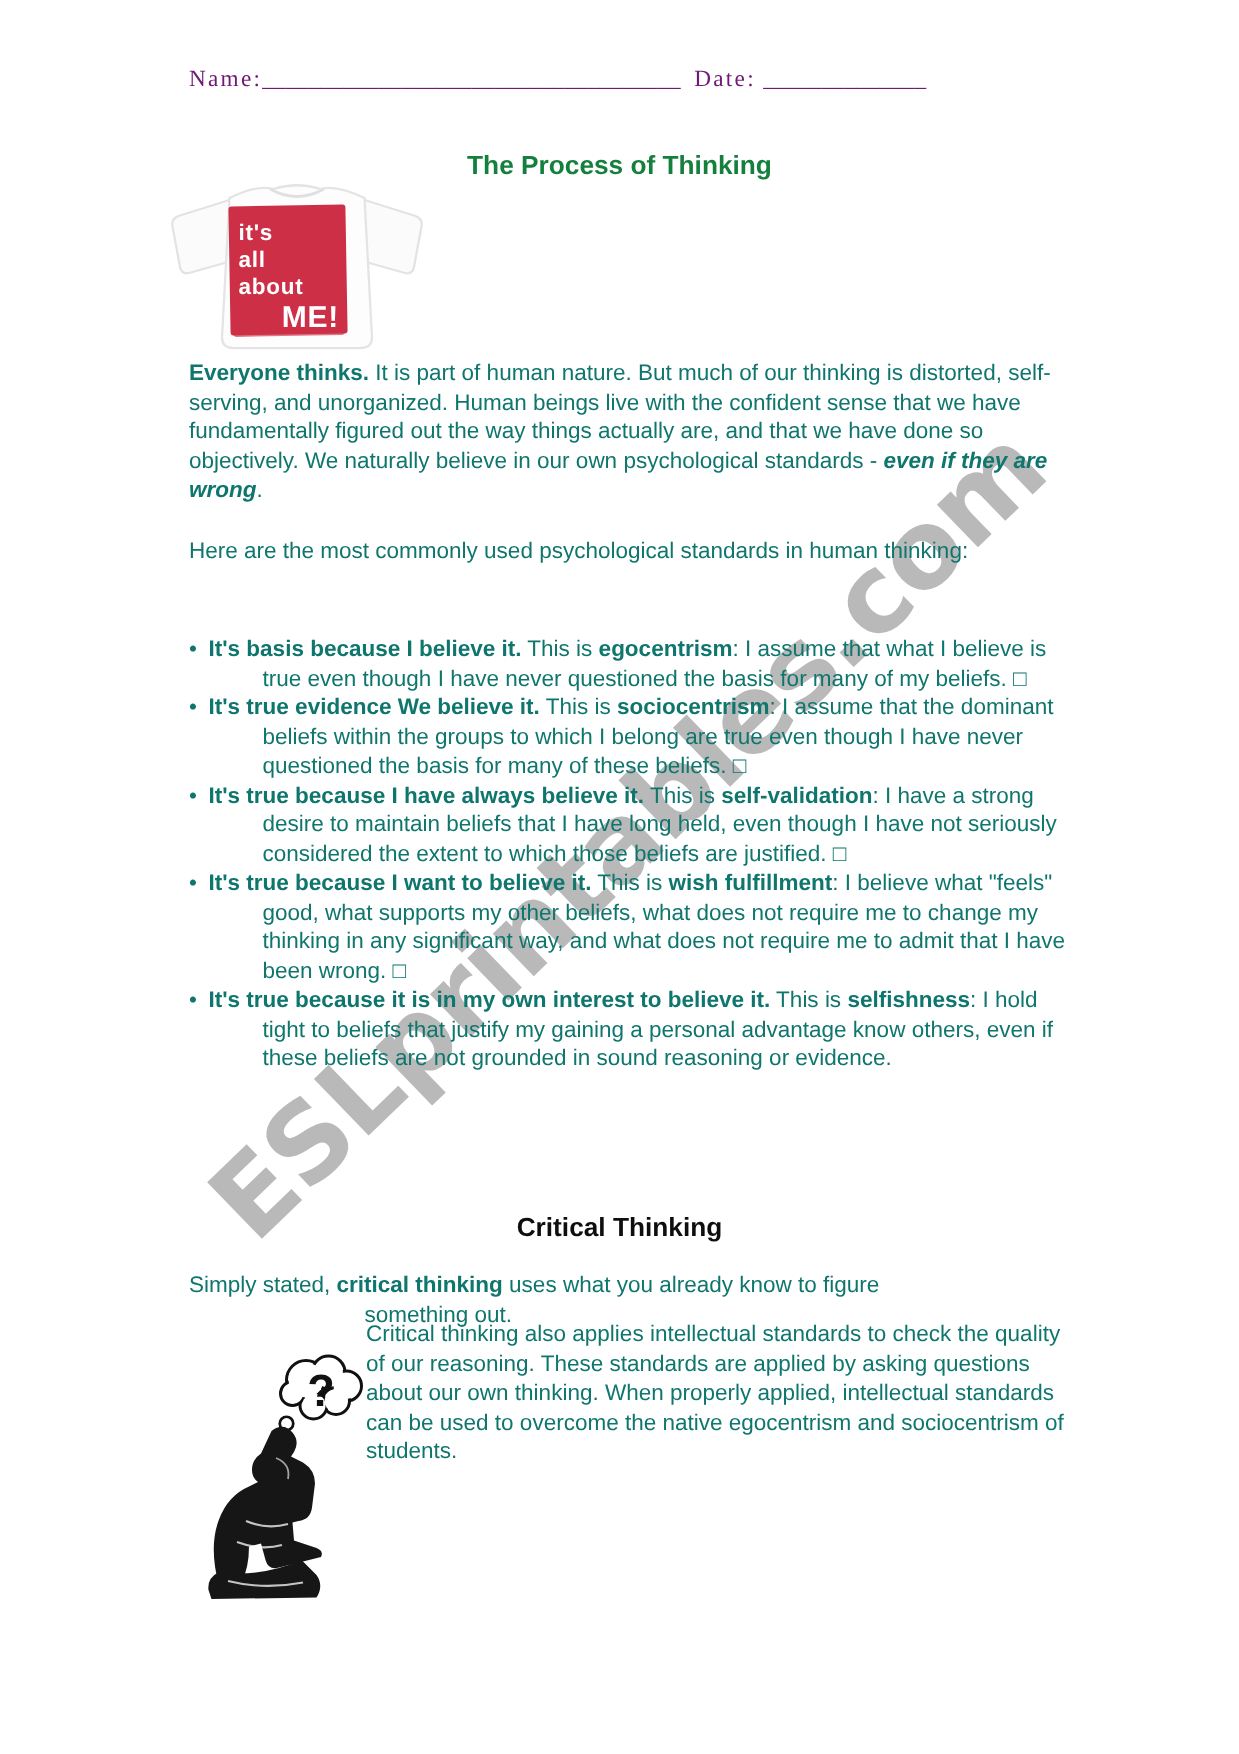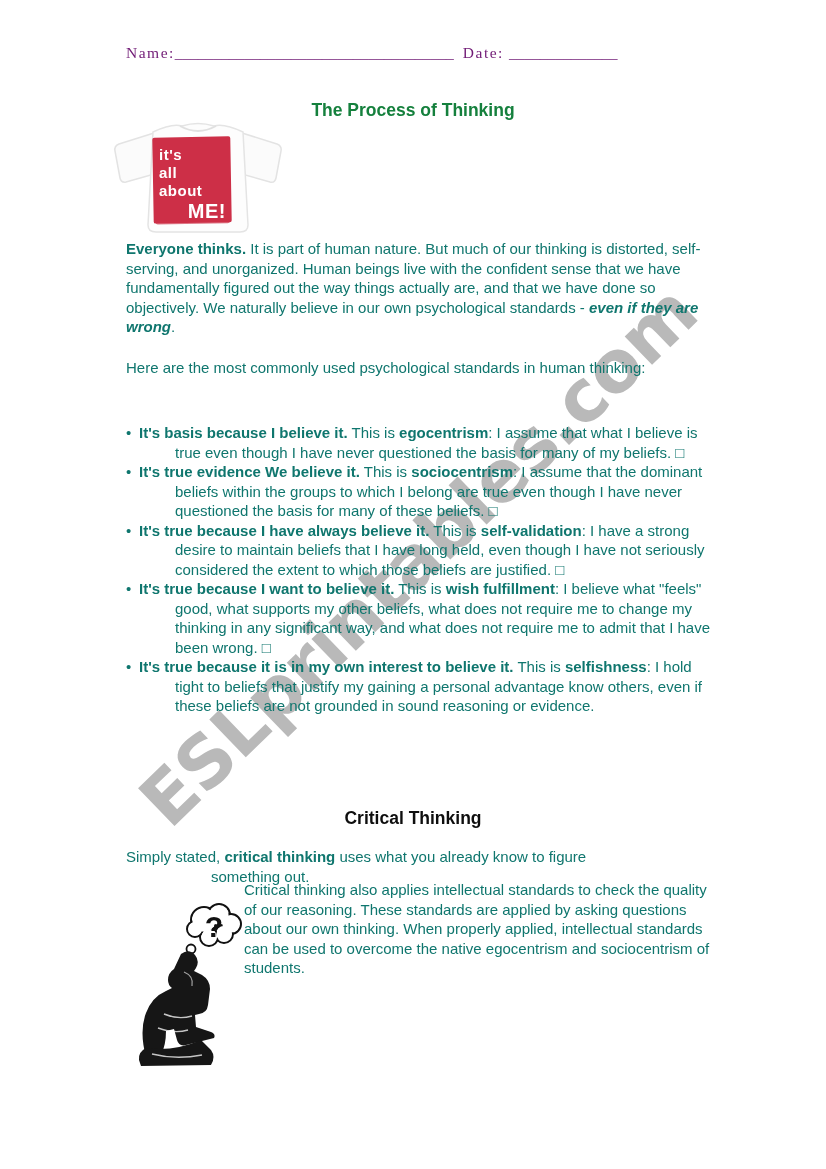--- a/index.html
+++ b/index.html
@@ -40,21 +40,21 @@
   .body-text{font-size:15px;line-height:19.5px;color:#0f766e;}
   .p1{position:absolute;left:126px;top:239px;width:578px;}
   .p2{position:absolute;left:126px;top:358px;width:578px;}
   .blist{
     position:absolute;left:126px;top:423px;width:592px;
     margin:0;padding:0;list-style:none;
   }
   .blist li{padding-left:49px;text-indent:-49px;}
   .blt{display:inline-block;width:13px;text-indent:0;}
   .simply{position:absolute;left:126px;top:847px;width:592px;}
-  .simply .l2{margin-left:85px;}
+  .simply .l2{margin-left:117px;}
   .cpara{position:absolute;left:244px;top:880px;width:466px;}
   .f-b{font-weight:700;}
   .f-bi{font-weight:700;font-style:italic;}
   .shirt-word{font-family:"Liberation Sans",sans-serif;font-weight:700;fill:#fff;letter-spacing:0.5px;}
   .qmark{font-family:"Liberation Sans",sans-serif;font-weight:700;fill:#111;}
 </style>
 </head>
 <body>
 
 <div class="page">

